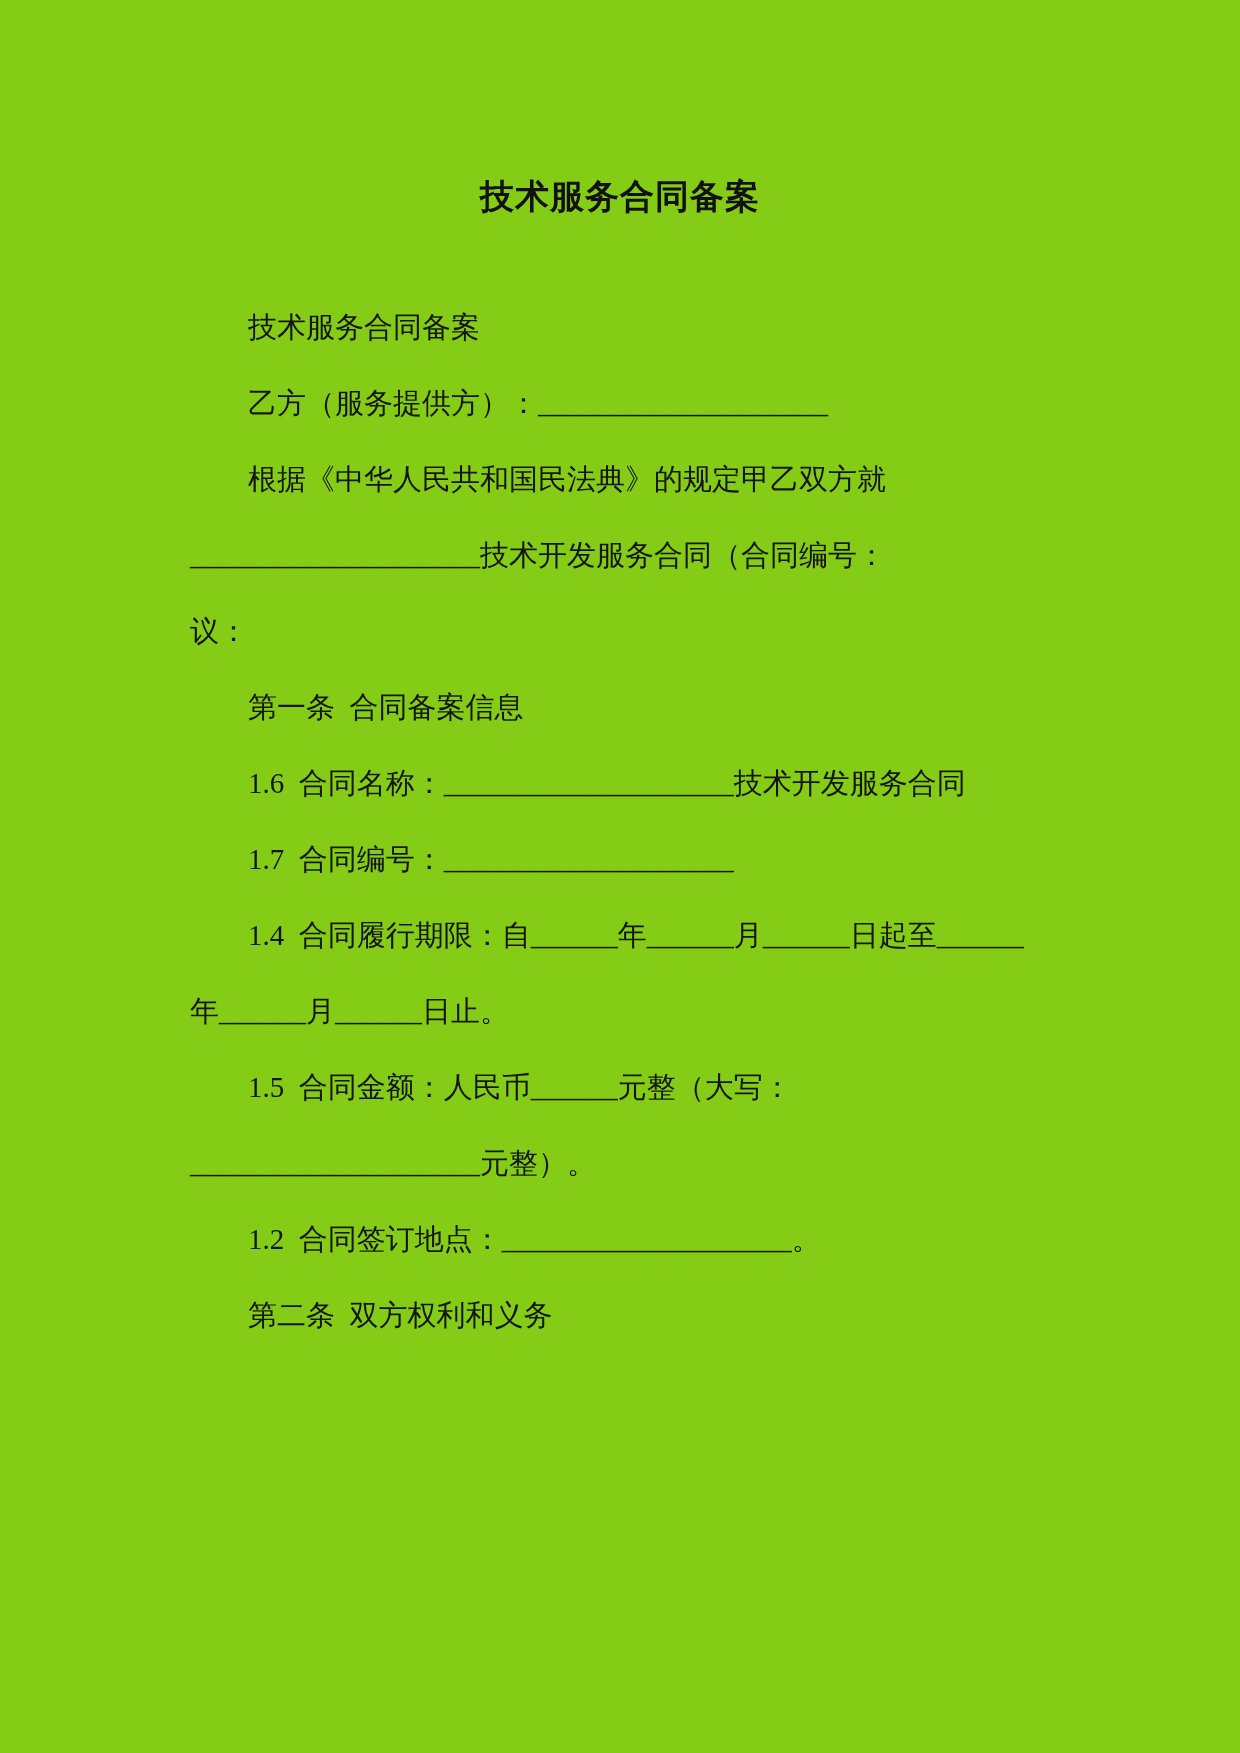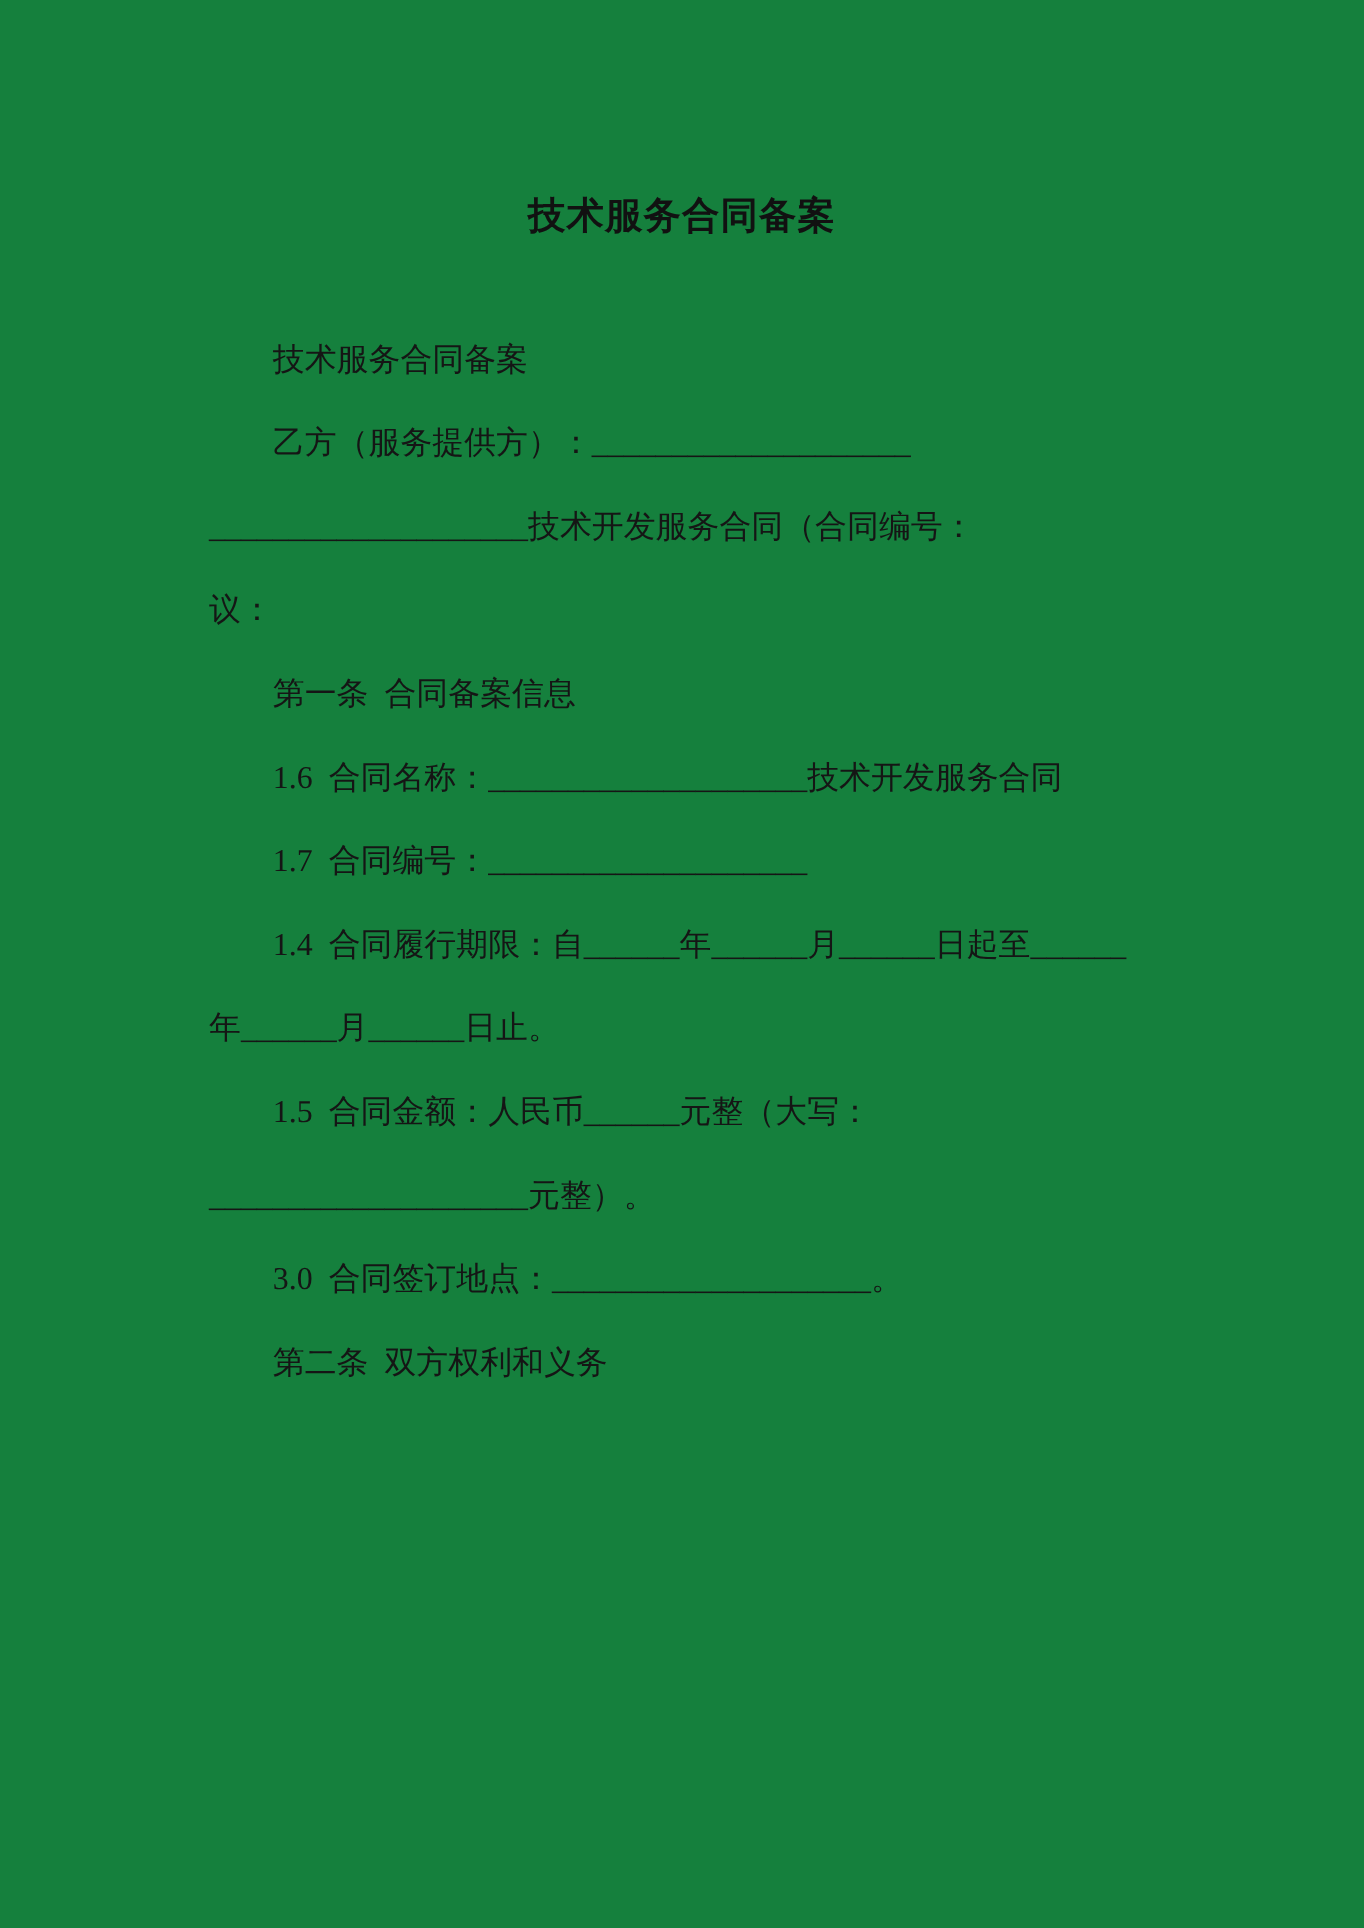--- a/index.html
+++ b/index.html
@@ -4,21 +4,21 @@
 <style>
   html, body {
     margin: 0;
     padding: 0;
     background: #ffffff;
   }
   .page {
     position: relative;
     width: 1240px;
     height: 1753px;
-    background: #15803d;
+    background: #84cc16;
     overflow: hidden;
     font-family: "Liberation Serif", "DejaVu Serif", serif;
     color: #151515;
   }
   .doc-title {
     margin: 172px 0 67px 0;
     font-size: 34px;
     font-weight: bold;
     line-height: 50px;
     text-align: center;
@@ -40,25 +40,26 @@
   }
 </style>
 </head>
 <body>
 
 <div class="page">
   <h1 class="doc-title">技术服务合同备案</h1>
   <div class="doc-body">
     <div class="line indent">技术服务合同备案</div>
     <div class="line indent">乙方（服务提供方）：____________________</div>
+    <div class="line indent">根据《中华人民共和国民法典》的规定甲乙双方就</div>
     <div class="line">____________________技术开发服务合同（合同编号：</div>
     <div class="line">议：</div>
     <div class="line indent">第一条  合同备案信息</div>
     <div class="line indent">1.6  合同名称：____________________技术开发服务合同</div>
     <div class="line indent">1.7  合同编号：____________________</div>
     <div class="line indent">1.4  合同履行期限：自______年______月______日起至______</div>
     <div class="line">年______月______日止。</div>
     <div class="line indent">1.5  合同金额：人民币______元整（大写：</div>
     <div class="line">____________________元整）。</div>
-    <div class="line indent">3.0  合同签订地点：____________________。</div>
+    <div class="line indent">1.2  合同签订地点：____________________。</div>
     <div class="line indent">第二条  双方权利和义务</div>
   </div>
 </div>
 
 </body></html>

